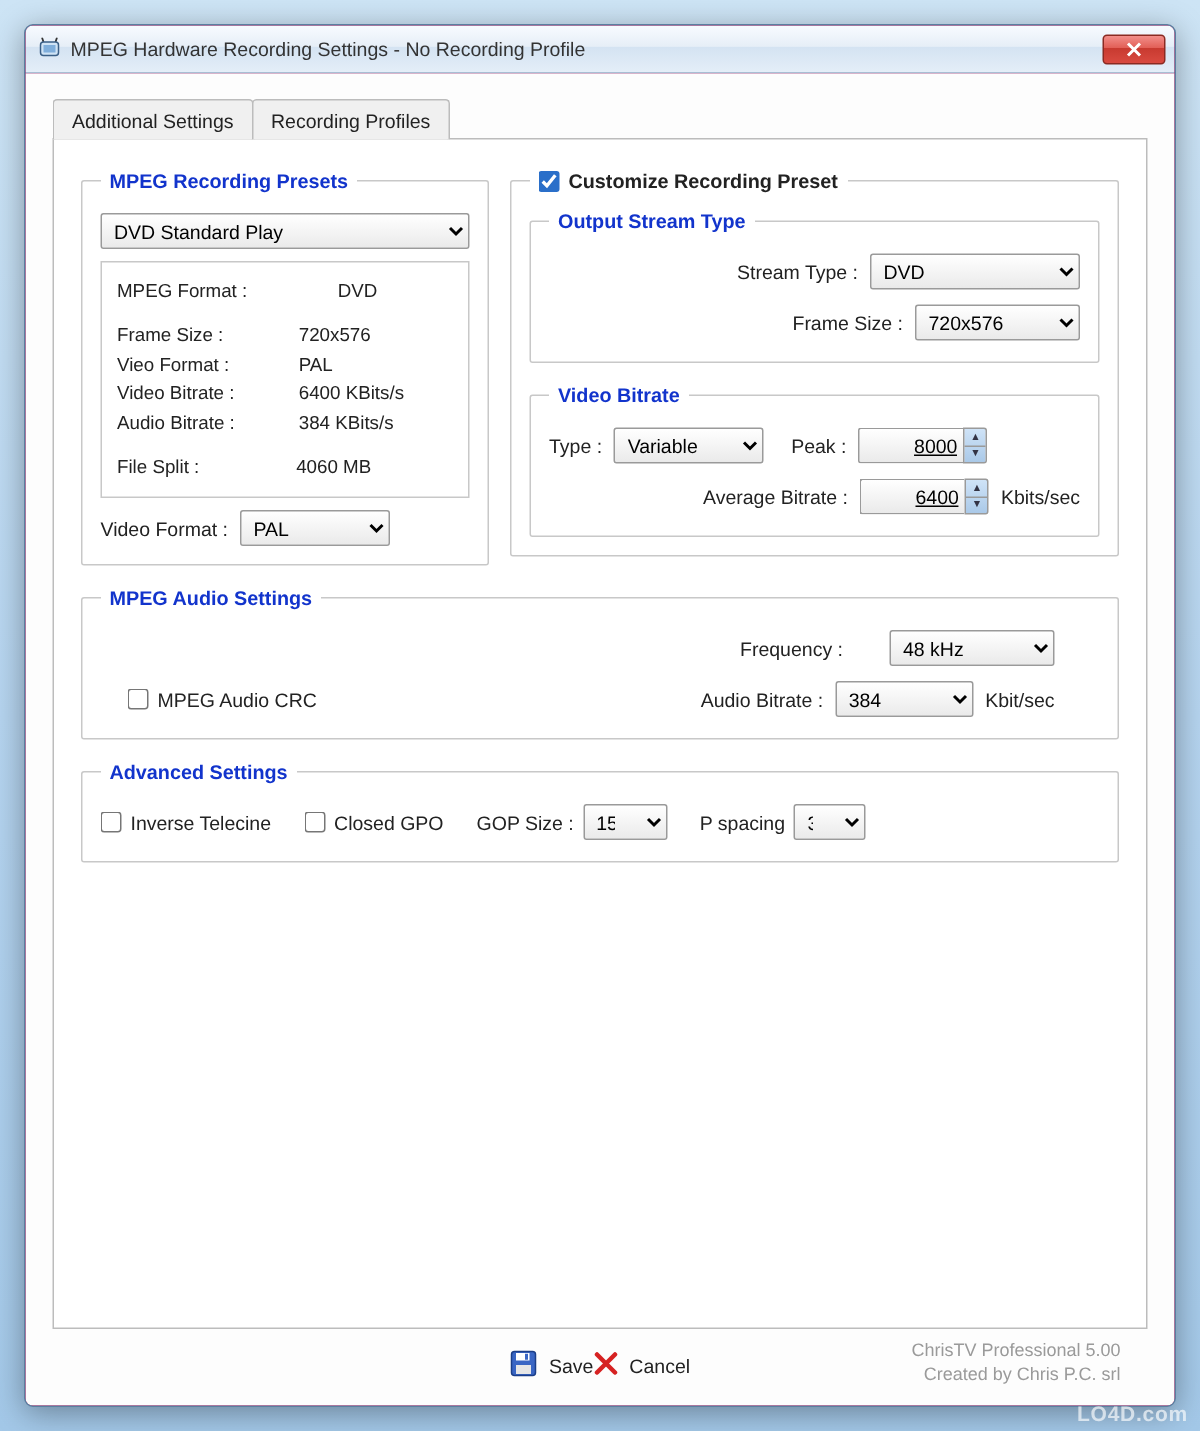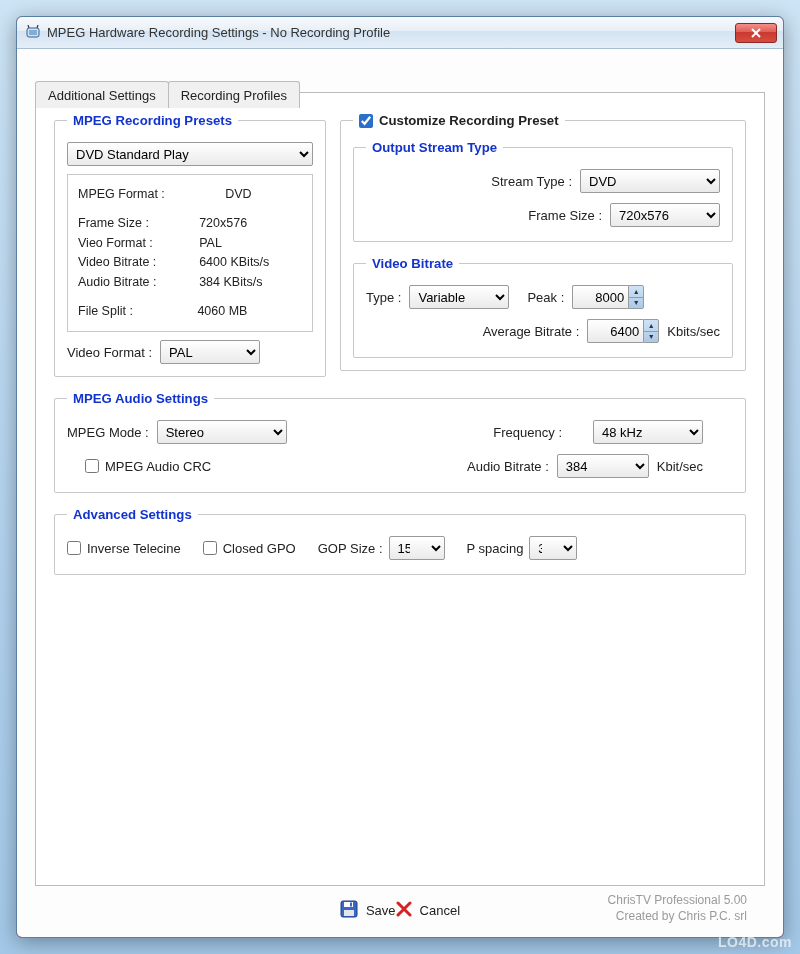--- a/index.html
+++ b/index.html
@@ -76,21 +76,21 @@
 .tab {
   padding: 6px 12px 5px 12px;
   border: 1px solid #bcbcbc;
   border-bottom: none;
   background: #f0f0f0;
   margin-right: -1px;
   border-radius: 3px 3px 0 0;
   font-size: 13px;
   cursor: pointer;
   position: relative;
-  top: 16px;
+  top: 1px;
 }
 .tab.active {
   background: #fff;
   top: 1px;
   border-bottom: 1px solid #fff;
   z-index: 3;
 }
 .tabpanel {
   border: 1px solid #bcbcbc;
   background: #fff;
@@ -130,24 +130,25 @@
   padding: 2px 4px;
   border-radius: 2px;
 }
 select { padding-right: 18px; }
 .spinner {
   display: inline-flex;
   align-items: stretch;
   height: 24px;
 }
 .spinner input {
-  width: 56px;
+  width: 70px;
   text-align: right;
   border-right: none;
   border-radius: 2px 0 0 2px;
+  text-decoration: underline;
 }
 .spinner-btns {
   display: flex;
   flex-direction: column;
   width: 16px;
   border: 1px solid #9a9a9a;
   border-radius: 0 2px 2px 0;
   background: linear-gradient(180deg,#cfe3f7,#aac9e8);
 }
 .spinner-btns div {
@@ -323,24 +324,20 @@
                 <span>Kbits/sec</span>
               </div>
             </fieldset>
           </fieldset>
         </div>
       </div>
 
       <fieldset>
         <legend>MPEG Audio Settings</legend>
         <div class="field-row" style="gap:28px;">
-          <div style="display:flex;align-items:center;gap:8px;">
-            <label>MPEG Mode :</label>
-            <select style="width:130px;"><option>Stereo</option></select>
-          </div>
           <div style="display:flex;align-items:center;gap:8px; margin-left:auto; margin-right:30px;">
             <label>Frequency :</label>
             <select style="width:110px;margin-left:23px;"><option>48 kHz</option></select>
           </div>
         </div>
         <div class="field-row" style="gap:28px; margin-bottom:2px;">
           <div style="display:flex;align-items:center;gap:6px; margin-left:18px;">
             <input type="checkbox" style="">
             <label>MPEG Audio CRC</label>
           </div>

